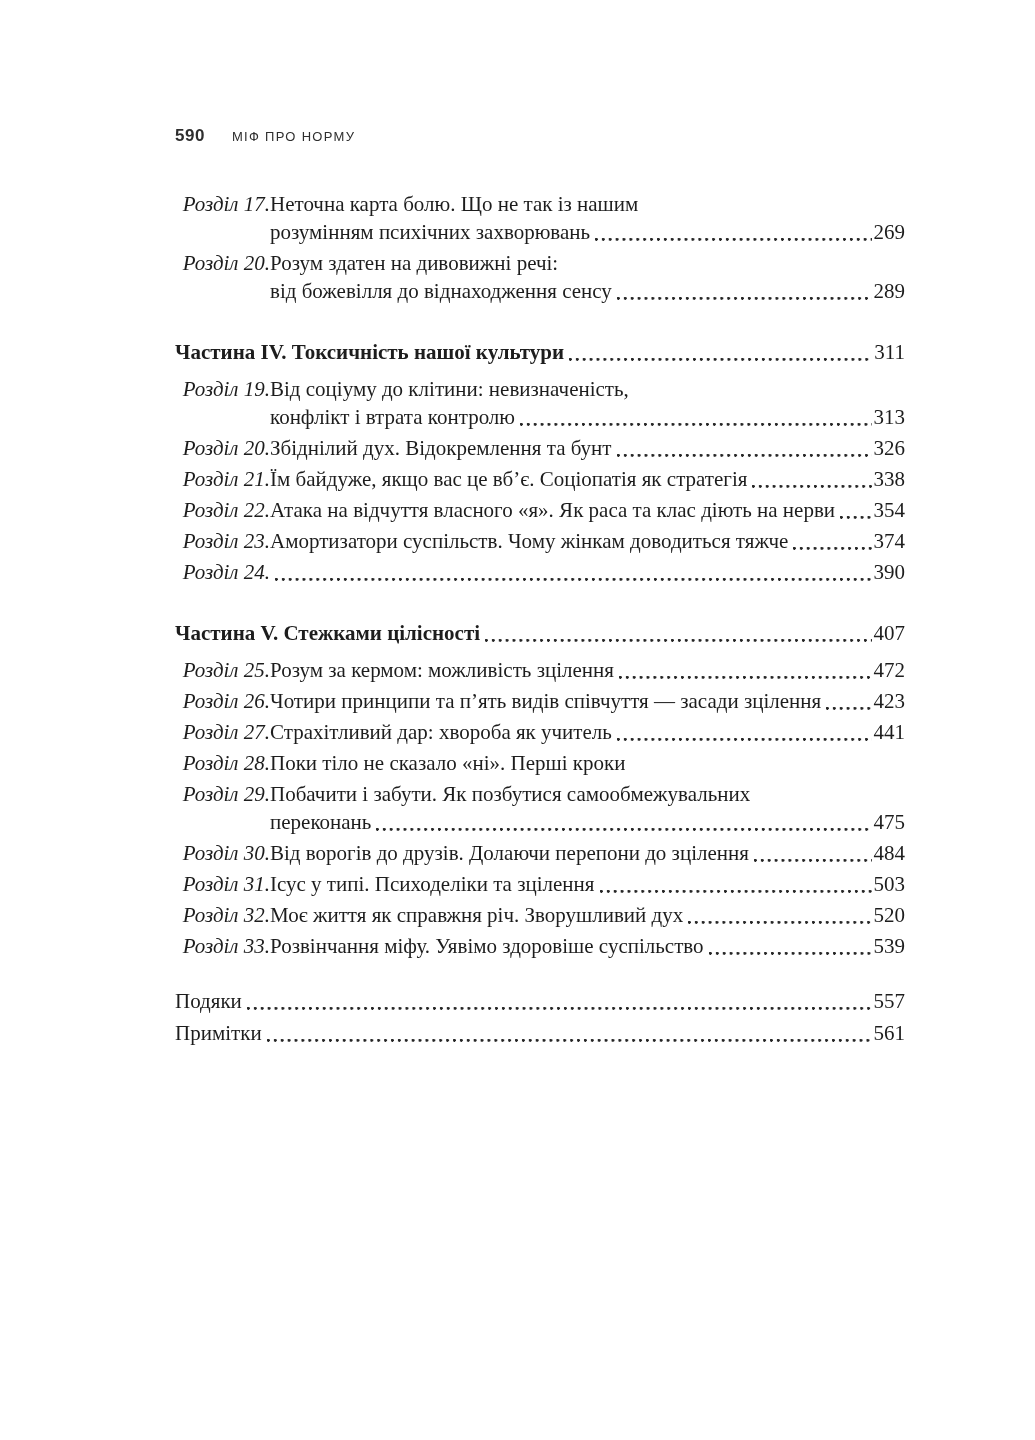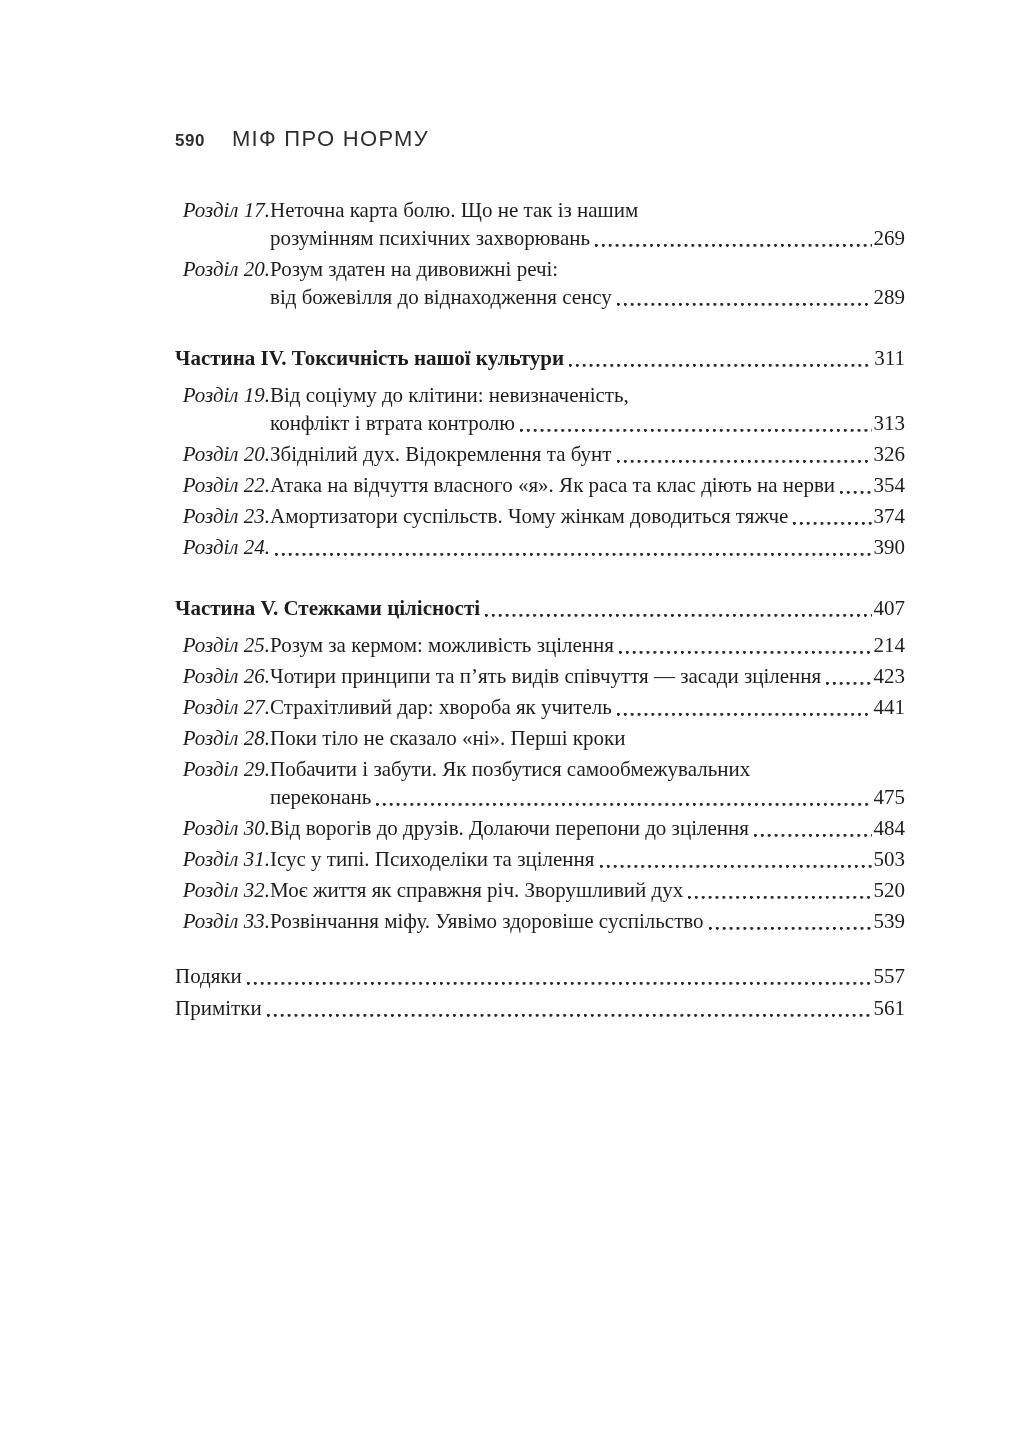--- a/index.html
+++ b/index.html
@@ -26,21 +26,21 @@
     font-family: "Liberation Sans", sans-serif;
     color: #2e2e2e;
     margin-bottom: 44px;
   }
   .folio {
     font-size: 17px;
     font-weight: 700;
     letter-spacing: 0.5px;
   }
   .running-title {
-    font-size: 22px;
+    font-size: 13px;
     font-weight: 500;
     letter-spacing: 1.3px;
     margin-left: 27px;
   }
 
   
   .toc {
     font-size: 21px;
     line-height: 28px;
   }
@@ -149,20 +149,30 @@
           <div class="chapter-label">Розділ 20.</div>
           <div class="entry-body">
             <div class="toc-line">
               <span class="line-text">Збіднілий дух. Відокремлення та бунт</span>
               <span class="dot-leader"></span>
               <span class="pageref">326</span>
             </div>
           </div>
         </div>
         <div class="toc-entry">
+          <div class="chapter-label">Розділ 21.</div>
+          <div class="entry-body">
+            <div class="toc-line">
+              <span class="line-text">Їм байдуже, якщо вас це вб’є. Соціопатія як стратегія</span>
+              <span class="dot-leader"></span>
+              <span class="pageref">338</span>
+            </div>
+          </div>
+        </div>
+        <div class="toc-entry">
           <div class="chapter-label">Розділ 22.</div>
           <div class="entry-body">
             <div class="toc-line">
               <span class="line-text">Атака на відчуття власного «я». Як раса та клас діють на нерви</span>
               <span class="dot-leader"></span>
               <span class="pageref">354</span>
             </div>
           </div>
         </div>
         <div class="toc-entry">
@@ -192,21 +202,21 @@
             <span class="dot-leader"></span>
             <span class="pageref">407</span>
           </div>
         </div>
         <div class="toc-entry">
           <div class="chapter-label">Розділ 25.</div>
           <div class="entry-body">
             <div class="toc-line">
               <span class="line-text">Розум за кермом: можливість зцілення</span>
               <span class="dot-leader"></span>
-              <span class="pageref">214</span>
+              <span class="pageref">472</span>
             </div>
           </div>
         </div>
         <div class="toc-entry">
           <div class="chapter-label">Розділ 26.</div>
           <div class="entry-body">
             <div class="toc-line">
               <span class="line-text">Чотири принципи та п’ять видів співчуття — засади зцілення</span>
               <span class="dot-leader"></span>
               <span class="pageref">423</span>

